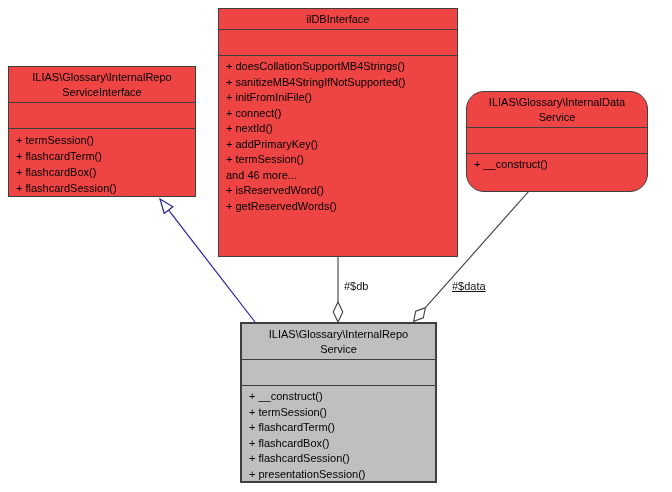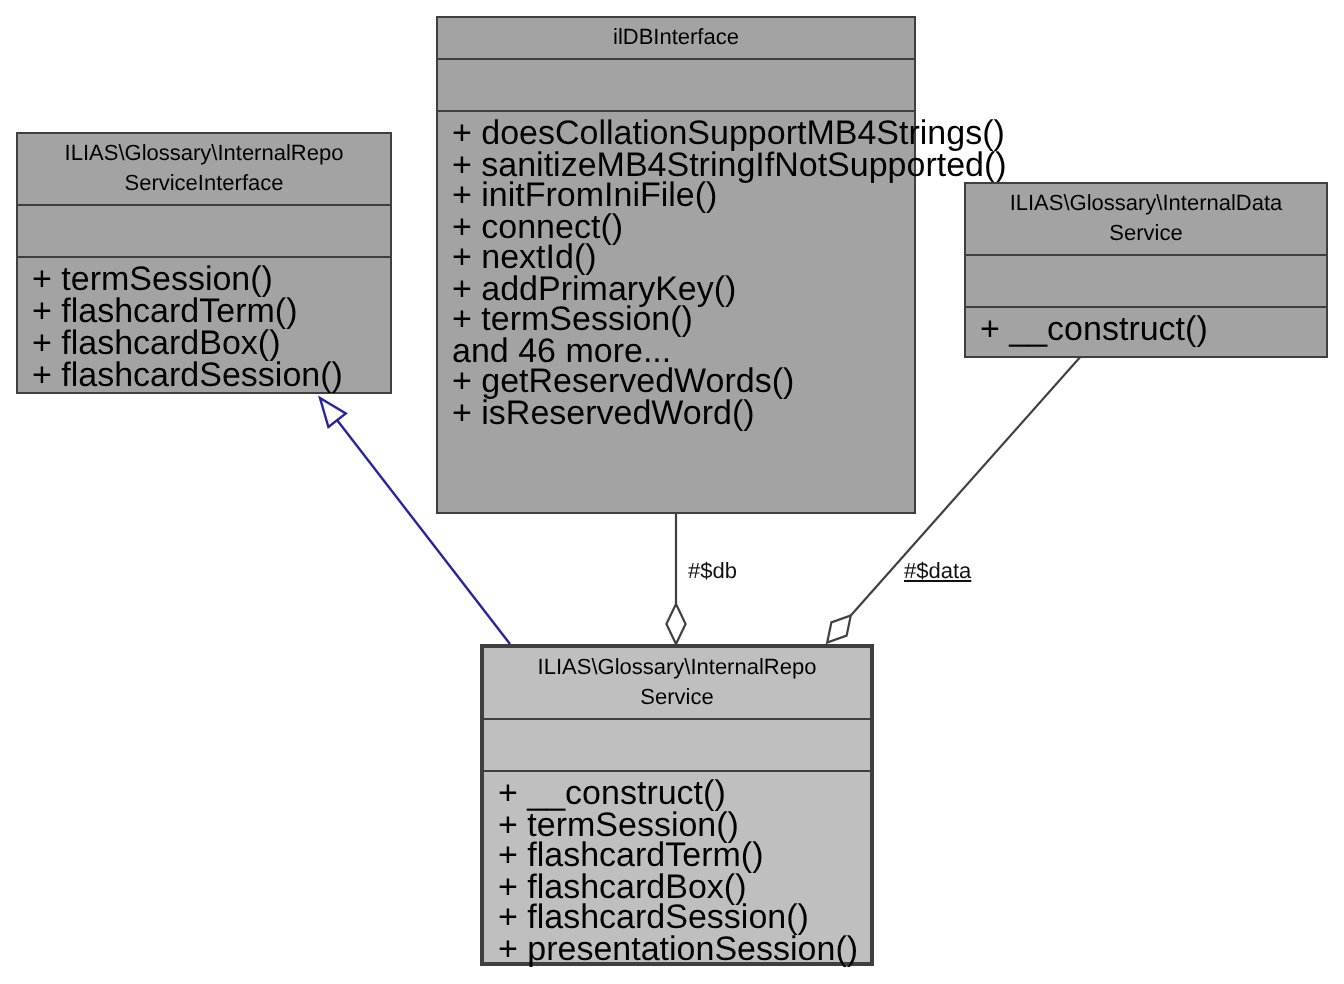--- a/index.html
+++ b/index.html
@@ -7,42 +7,42 @@
     position: relative;
     width: 672px;
     height: 492px;
     background: #ffffff;
     font-family: "Liberation Sans", sans-serif;
     color: #000000;
     overflow: hidden;
   }
   .uml-box {
     position: absolute;
-    background: #a3a3a3;
+    background: #ef4444;
     border: 1px solid #3f3f3f;
     box-sizing: border-box;
   }
   .uml-box.focus {
     background: #bfbfbf;
     border-width: 2px;
   }
   .uml-title {
     border-bottom: 1px solid #3f3f3f;
     text-align: center;
     font-size: 11px;
     line-height: 15px;
     padding: 3px 2px 2px 2px;
     white-space: nowrap;
   }
   .uml-empty {
     border-bottom: 1px solid #3f3f3f;
     height: 25px;
   }
   .uml-methods {
-    font-size: 17px;
+    font-size: 11px;
     padding: 3px 2px 0 7px;
     white-space: nowrap;
     text-align: left;
   }
   .uml-methods .m { line-height: 15.5px; }
   .lh16 .m { line-height: 16px; }
   #edges {
     position: absolute;
     left: 0; top: 0;
     width: 672px; height: 492px;
@@ -97,26 +97,26 @@
     <div class="uml-empty"></div>
     <div class="uml-methods">
       <div class="m">+ doesCollationSupportMB4Strings()</div>
       <div class="m">+ sanitizeMB4StringIfNotSupported()</div>
       <div class="m">+ initFromIniFile()</div>
       <div class="m">+ connect()</div>
       <div class="m">+ nextId()</div>
       <div class="m">+ addPrimaryKey()</div>
       <div class="m">+ termSession()</div>
       <div class="m">and 46 more...</div>
+      <div class="m">+ isReservedWord()</div>
       <div class="m">+ getReservedWords()</div>
-      <div class="m">+ isReservedWord()</div>
     </div>
   </div>
 
-  <div class="uml-box" style="left:482px; top:91px; width:182px; height:88px;">
+  <div class="uml-box" style="left:466px; top:91px; width:182px; height:101px;border-radius:18px;">
     <div class="uml-title">
       <div>ILIAS\Glossary\InternalData</div>
       <div>Service</div>
     </div>
     <div class="uml-empty"></div>
     <div class="uml-methods">
       <div class="m">+ __construct()</div>
     </div>
   </div>
 

